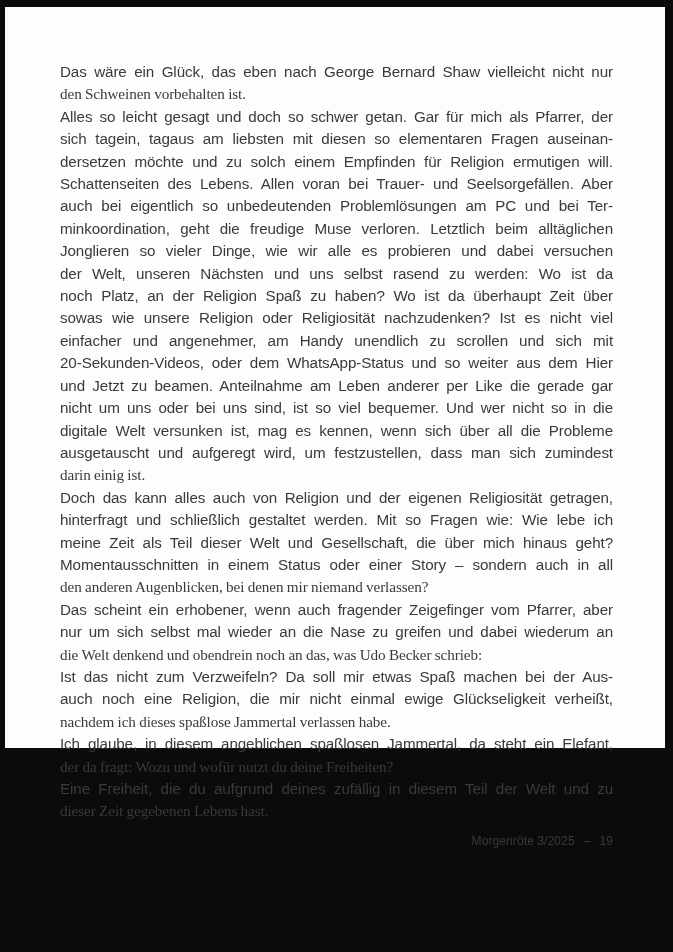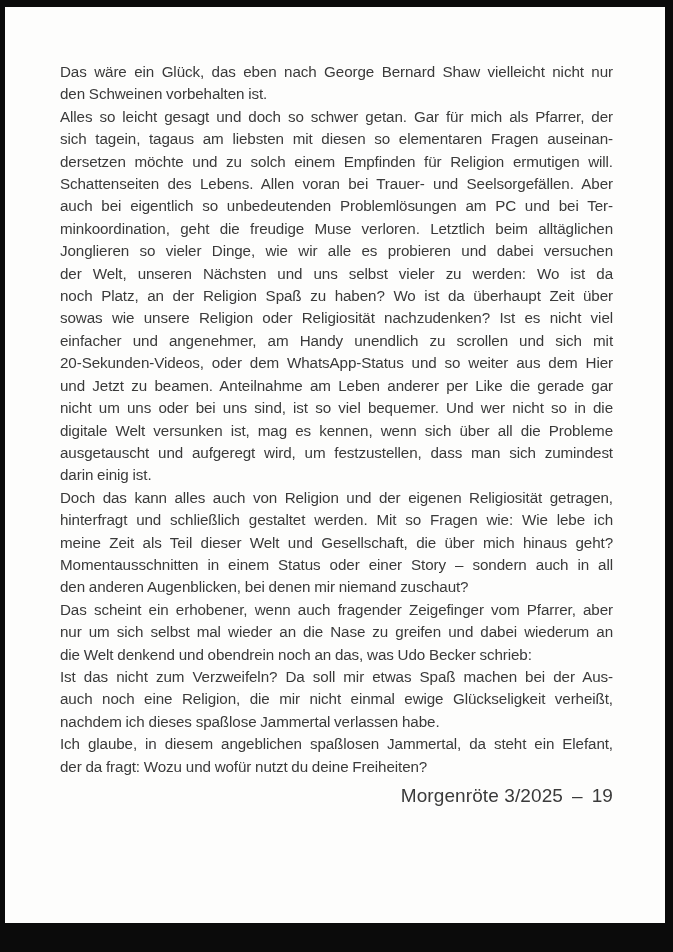--- a/index.html
+++ b/index.html
@@ -14,21 +14,21 @@
     position: relative;
     background: var(--frame);
     font-family: "Liberation Sans", sans-serif;
     overflow: hidden;
   }
   .page {
     position: absolute;
     left: 5px;
     top: 7px;
     width: 660px;
-    height: 916px;
+    height: 741px;
     background: var(--paper);
   }
   .content {
     position: absolute;
     left: 55px;
     top: 54px;
     width: 553px;
     color: var(--ink);
     font-size: 15.2px;
     line-height: 22.4px;
@@ -36,25 +36,26 @@
   .paragraph { margin: 0; padding: 0; }
   .ln {
     text-align: justify;
     text-align-last: justify;
     letter-spacing: -0.1px;
     word-spacing: -0.3px;
     white-space: normal;
   }
   .ln.last {
     text-align-last: left;
+    font-family: Liberation Serif, serif;
   }
   .footer {
     margin-top: 7px;
     text-align: right;
-    font-size: 19px;
+    font-size: 12px;
     color: var(--ink);
     letter-spacing: 0.1px;
   }
   .footer .sep { margin: 0 9px; }
 </style>
 </head>
 <body>
 
 <div class="page">
   <div class="content">
@@ -64,50 +65,54 @@
           <div class="ln last">den Schweinen vorbehalten ist.</div>
         </div>
         <div class="paragraph">
           <div class="ln">Alles so leicht gesagt und doch so schwer getan. Gar für mich als Pfarrer, der</div>
           <div class="ln">sich tagein, tagaus am liebsten mit diesen so elementaren Fragen auseinan-</div>
           <div class="ln">dersetzen möchte und zu solch einem Empfinden für Religion ermutigen will.</div>
           <div class="ln">Schattenseiten des Lebens. Allen voran bei Trauer- und Seelsorgefällen. Aber</div>
           <div class="ln">auch bei eigentlich so unbedeutenden Problemlösungen am PC und bei Ter-</div>
           <div class="ln">minkoordination, geht die freudige Muse verloren. Letztlich beim alltäglichen</div>
           <div class="ln">Jonglieren so vieler Dinge, wie wir alle es probieren und dabei versuchen</div>
-          <div class="ln">der Welt, unseren Nächsten und uns selbst vieler zu werden: Wo ist da</div>
+          <div class="ln">der Welt, unseren Nächsten und uns selbst rasend zu werden: Wo ist da</div>
           <div class="ln">noch Platz, an der Religion Spaß zu haben? Wo ist da überhaupt Zeit über</div>
           <div class="ln">sowas wie unsere Religion oder Religiosität nachzudenken? Ist es nicht viel</div>
           <div class="ln">einfacher und angenehmer, am Handy unendlich zu scrollen und sich mit</div>
           <div class="ln">20-Sekunden-Videos, oder dem WhatsApp-Status und so weiter aus dem Hier</div>
           <div class="ln">und Jetzt zu beamen. Anteilnahme am Leben anderer per Like die gerade gar</div>
           <div class="ln">nicht um uns oder bei uns sind, ist so viel bequemer. Und wer nicht so in die</div>
           <div class="ln">digitale Welt versunken ist, mag es kennen, wenn sich über all die Probleme</div>
           <div class="ln">ausgetauscht und aufgeregt wird, um festzustellen, dass man sich zumindest</div>
           <div class="ln last">darin einig ist.</div>
         </div>
         <div class="paragraph">
           <div class="ln">Doch das kann alles auch von Religion und der eigenen Religiosität getragen,</div>
           <div class="ln">hinterfragt und schließlich gestaltet werden. Mit so Fragen wie: Wie lebe ich</div>
           <div class="ln">meine Zeit als Teil dieser Welt und Gesellschaft, die über mich hinaus geht?</div>
           <div class="ln">Momentausschnitten in einem Status oder einer Story – sondern auch in all</div>
-          <div class="ln last">den anderen Augenblicken, bei denen mir niemand zuschaut?</div>
+          <div class="ln last">den anderen Augenblicken, bei denen mir niemand verlassen?</div>
         </div>
         <div class="paragraph">
           <div class="ln">Das scheint ein erhobener, wenn auch fragender Zeigefinger vom Pfarrer, aber</div>
           <div class="ln">nur um sich selbst mal wieder an die Nase zu greifen und dabei wiederum an</div>
           <div class="ln last">die Welt denkend und obendrein noch an das, was Udo Becker schrieb:</div>
         </div>
         <div class="paragraph">
           <div class="ln">Ist das nicht zum Verzweifeln? Da soll mir etwas Spaß machen bei der Aus-</div>
           <div class="ln">auch noch eine Religion, die mir nicht einmal ewige Glückseligkeit verheißt,</div>
           <div class="ln last">nachdem ich dieses spaßlose Jammertal verlassen habe.</div>
         </div>
         <div class="paragraph">
           <div class="ln">Ich glaube, in diesem angeblichen spaßlosen Jammertal, da steht ein Elefant,</div>
           <div class="ln last">der da fragt: Wozu und wofür nutzt du deine Freiheiten?</div>
         </div>
+        <div class="paragraph">
+          <div class="ln">Eine Freiheit, die du aufgrund deines zufällig in diesem Teil der Welt und zu</div>
+          <div class="ln last">dieser Zeit gegebenen Lebens hast.</div>
+        </div>
       </div>
     <div class="footer">
       <span>Morgenröte 3/2025</span><span class="sep">–</span><span>19</span>
     </div>
   </div>
 </div>
 
 </body></html>

